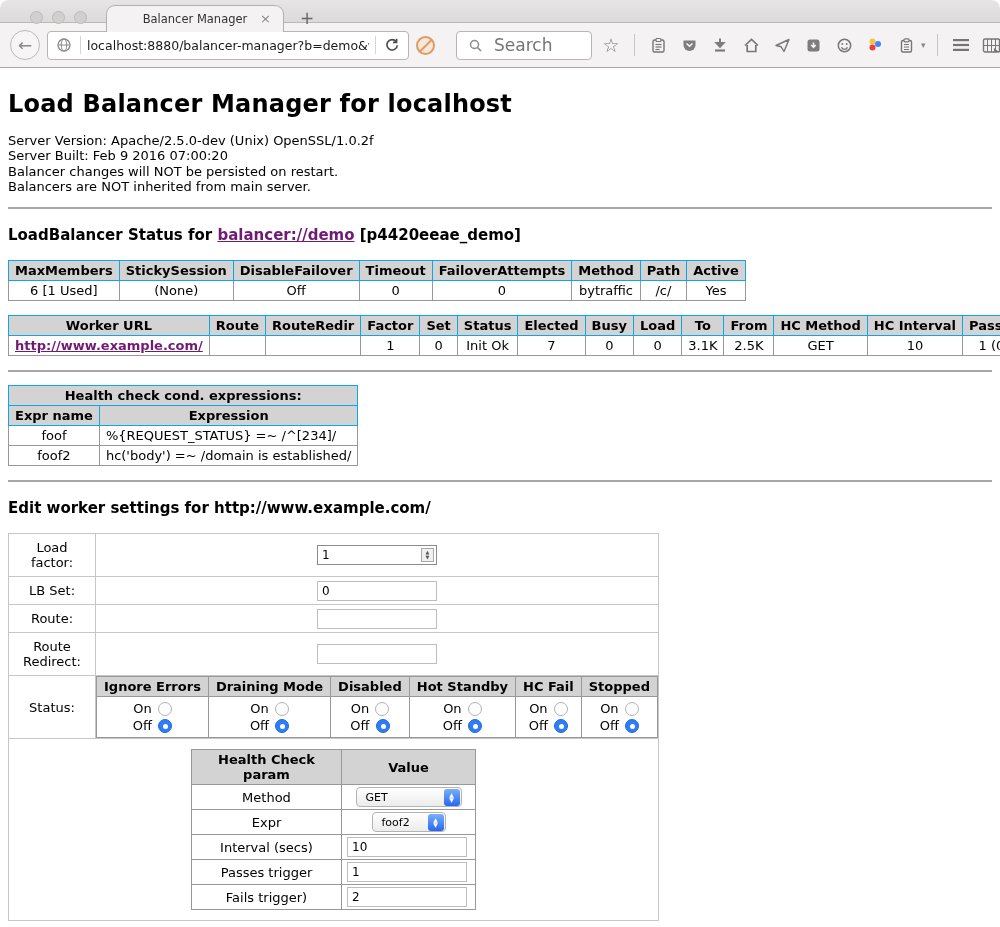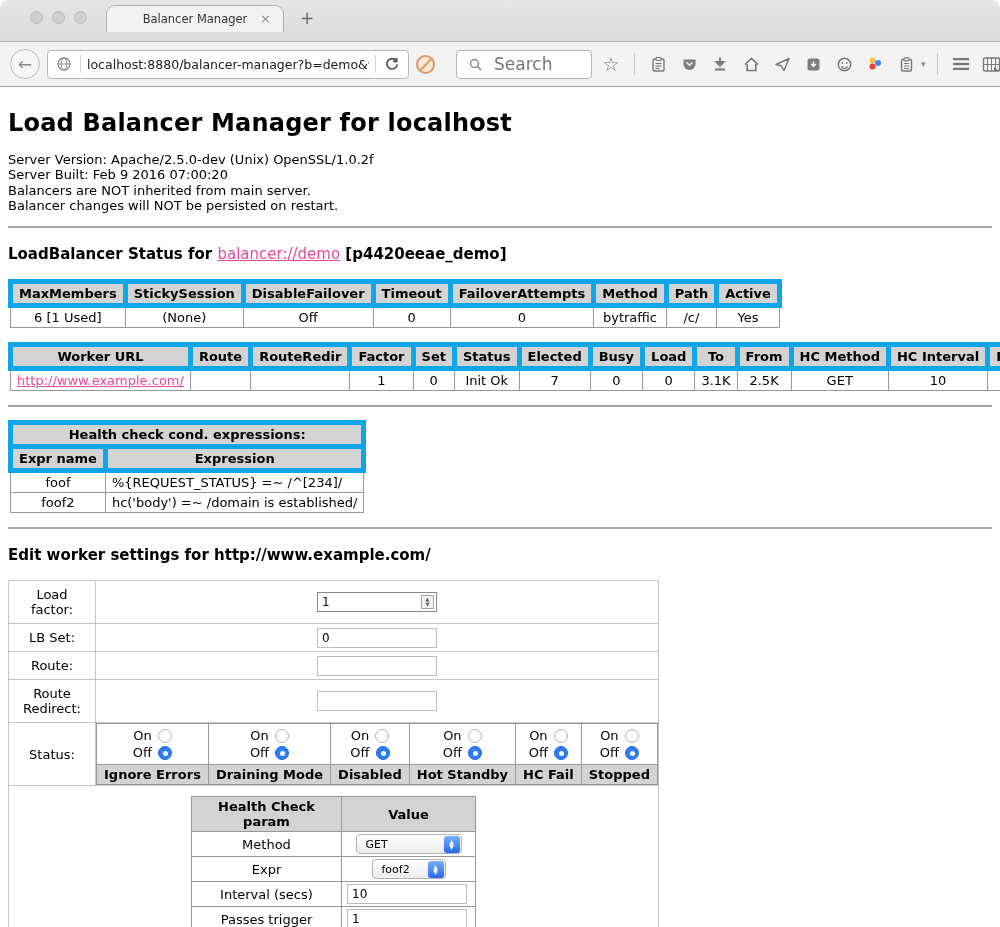--- a/index.html
+++ b/index.html
@@ -2,21 +2,21 @@
 <html><head>
 <meta charset="utf-8">
 <style>
   * { box-sizing: border-box; }
   html,body { margin:0; padding:0; background:#fff; }
   body { width:1000px; height:927px; font-family:"DejaVu Sans", sans-serif; }
 
   .window { width:1000px; height:927px; background:#fff; border-radius:8px 8px 0 0; overflow:hidden; }
 
   
-  .tabbar { height:41px; background:linear-gradient(#e7e5e5,#dcdada); position:relative; border-radius:8px 8px 0 0; }
+  .tabbar { height:22px; background:linear-gradient(#e7e5e5,#dcdada); position:relative; border-radius:8px 8px 0 0; }
   .traffic { position:absolute; left:30px; top:11px; display:flex; gap:9px; }
   .traffic span { width:13px; height:13px; border-radius:50%; background:#d2cfcf; border:1px solid #bdbaba; }
   .tab { position:absolute; left:106px; top:5px; width:178px; height:27px; background:#f4f2f2;
          border:1px solid #b3b0b0; border-bottom:none; border-radius:9px 9px 0 0;
          display:flex; align-items:center; justify-content:center; font-size:11.5px; color:#333; }
   .tab-close { position:absolute; right:12px; top:5px; color:#8a8a8a; font-size:13px; cursor:default; }
   .newtab { position:absolute; left:300px; top:8px; font-size:17px; color:#666; }
 
   .toolbar { height:46px; background:#f4f2f2; border-top:1px solid #bbb8b8; border-bottom:1px solid #a8a5a5;
              display:flex; align-items:center; padding:0 10px; gap:7px; }
@@ -35,24 +35,24 @@
   .caret { font-size:9px; color:#8a8a8a; margin-left:-4px; }
   .blocked { width:19px; height:19px; border-radius:50%; border:2px solid #dd9c66; background:#f6e8d9; position:relative; flex:none; }
   .blocked::after { content:""; position:absolute; left:-1px; top:7px; width:17px; height:2px; background:#dd9c66; transform:rotate(-45deg); }
 
   
   .content { padding:0 8px; color:#000; font-size:13px; }
   h1 { font-size:24px; margin:22px 0 15px 0; font-weight:bold; letter-spacing:0.2px; }
   .info div { line-height:15.3px; }
   hr.rule { border:none; height:2px; background:#a6a6a6; margin:13px 0; }
   h3 { font-size:15px; margin:17px 0 16px 0; font-weight:bold; }
-  a.vlink { color:#ec4899; text-decoration:underline; font-weight:normal; cursor:pointer; }
+  a.vlink { color:#701a75; text-decoration:underline; font-weight:bold; cursor:pointer; }
 
   table.data { border-collapse:collapse; font-size:13px; margin-bottom:14px; border:1px solid #7f7f7f; }
-  table.data th { background:#d3d3d3; font-weight:bold; padding:2px 6px; border:5px solid #0ea5e9; text-align:center; white-space:nowrap; }
+  table.data th { background:#d3d3d3; font-weight:bold; padding:2px 6px; border:1px solid #0ea5e9; text-align:center; white-space:nowrap; }
   table.data td { padding:2px 6px; border:1px solid #989898; text-align:center; white-space:nowrap; }
   table.data td.left { text-align:left; }
 
   
   table.form { border-collapse:collapse; width:565px; border:1px solid #adadad; margin-bottom:0; }
   table.form > tbody > tr > td { border:1px solid #c6c6c6; font-size:13px; }
   td.flabel { width:100px; text-align:center; padding:6px 14px; }
   td.fval { text-align:center; padding:3px 4px; }
   td.fval-left { padding:0; }
   td.fspan { text-align:center; padding:4px 0; }
@@ -223,22 +223,22 @@
     </span>
   </div>
 
   <div class="content">
 
     <h1>Load Balancer Manager for localhost</h1>
 
     <div class="info">
       <div>Server Version: Apache/2.5.0-dev (Unix) OpenSSL/1.0.2f</div>
       <div>Server Built: Feb 9 2016 07:00:20</div>
+      <div>Balancer changes will NOT be persisted on restart.</div>
       <div>Balancers are NOT inherited from main server.</div>
-      <div>Balancer changes will NOT be persisted on restart.</div>
     </div>
 
     <hr class="rule">
 
     <h3><span>LoadBalancer Status for </span><a class="vlink">balancer://demo</a><span> [p4420eeae_demo]</span></h3>
 
     <table class="data">
       <tbody>
         <tr>
           <th>MaxMembers</th>
@@ -348,88 +348,88 @@
         <tr>
           <td class="flabel">Route Redirect:</td>
           <td class="fval"><input class="txt" value="" style=""></td>
         </tr>
         <tr>
           <td class="flabel">Status:</td>
           <td class="fval-left">
             <table class="status">
               <tbody>
                 <tr>
-                  <td>
-                    <div class="radioline">
-                        <span>On</span>
-                        <span class="radio"></span>
-                      </div>
-                    <div class="radioline">
-                        <span>Off</span>
-                        <span class="radio checked"></span>
-                      </div>
-                  </td>
-                  <td>
-                    <div class="radioline">
-                        <span>On</span>
-                        <span class="radio"></span>
-                      </div>
-                    <div class="radioline">
-                        <span>Off</span>
-                        <span class="radio checked"></span>
-                      </div>
-                  </td>
-                  <td>
-                    <div class="radioline">
-                        <span>On</span>
-                        <span class="radio"></span>
-                      </div>
-                    <div class="radioline">
-                        <span>Off</span>
-                        <span class="radio checked"></span>
-                      </div>
-                  </td>
-                  <td>
-                    <div class="radioline">
-                        <span>On</span>
-                        <span class="radio"></span>
-                      </div>
-                    <div class="radioline">
-                        <span>Off</span>
-                        <span class="radio checked"></span>
-                      </div>
-                  </td>
-                  <td>
-                    <div class="radioline">
-                        <span>On</span>
-                        <span class="radio"></span>
-                      </div>
-                    <div class="radioline">
-                        <span>Off</span>
-                        <span class="radio checked"></span>
-                      </div>
-                  </td>
-                  <td>
-                    <div class="radioline">
-                        <span>On</span>
-                        <span class="radio"></span>
-                      </div>
-                    <div class="radioline">
-                        <span>Off</span>
-                        <span class="radio checked"></span>
-                      </div>
-                  </td>
-                </tr>
-                <tr>
                   <th>Ignore Errors</th>
                   <th>Draining Mode</th>
                   <th>Disabled</th>
                   <th>Hot Standby</th>
                   <th>HC Fail</th>
                   <th>Stopped</th>
+                </tr>
+                <tr>
+                  <td>
+                    <div class="radioline">
+                        <span>On</span>
+                        <span class="radio"></span>
+                      </div>
+                    <div class="radioline">
+                        <span>Off</span>
+                        <span class="radio checked"></span>
+                      </div>
+                  </td>
+                  <td>
+                    <div class="radioline">
+                        <span>On</span>
+                        <span class="radio"></span>
+                      </div>
+                    <div class="radioline">
+                        <span>Off</span>
+                        <span class="radio checked"></span>
+                      </div>
+                  </td>
+                  <td>
+                    <div class="radioline">
+                        <span>On</span>
+                        <span class="radio"></span>
+                      </div>
+                    <div class="radioline">
+                        <span>Off</span>
+                        <span class="radio checked"></span>
+                      </div>
+                  </td>
+                  <td>
+                    <div class="radioline">
+                        <span>On</span>
+                        <span class="radio"></span>
+                      </div>
+                    <div class="radioline">
+                        <span>Off</span>
+                        <span class="radio checked"></span>
+                      </div>
+                  </td>
+                  <td>
+                    <div class="radioline">
+                        <span>On</span>
+                        <span class="radio"></span>
+                      </div>
+                    <div class="radioline">
+                        <span>Off</span>
+                        <span class="radio checked"></span>
+                      </div>
+                  </td>
+                  <td>
+                    <div class="radioline">
+                        <span>On</span>
+                        <span class="radio"></span>
+                      </div>
+                    <div class="radioline">
+                        <span>Off</span>
+                        <span class="radio checked"></span>
+                      </div>
+                  </td>
                 </tr>
               </tbody>
             </table>
           </td>
         </tr>
         <tr>
           <td colspan="2" class="fspan">
             <table class="hc">
               <tbody>
                 <tr>

